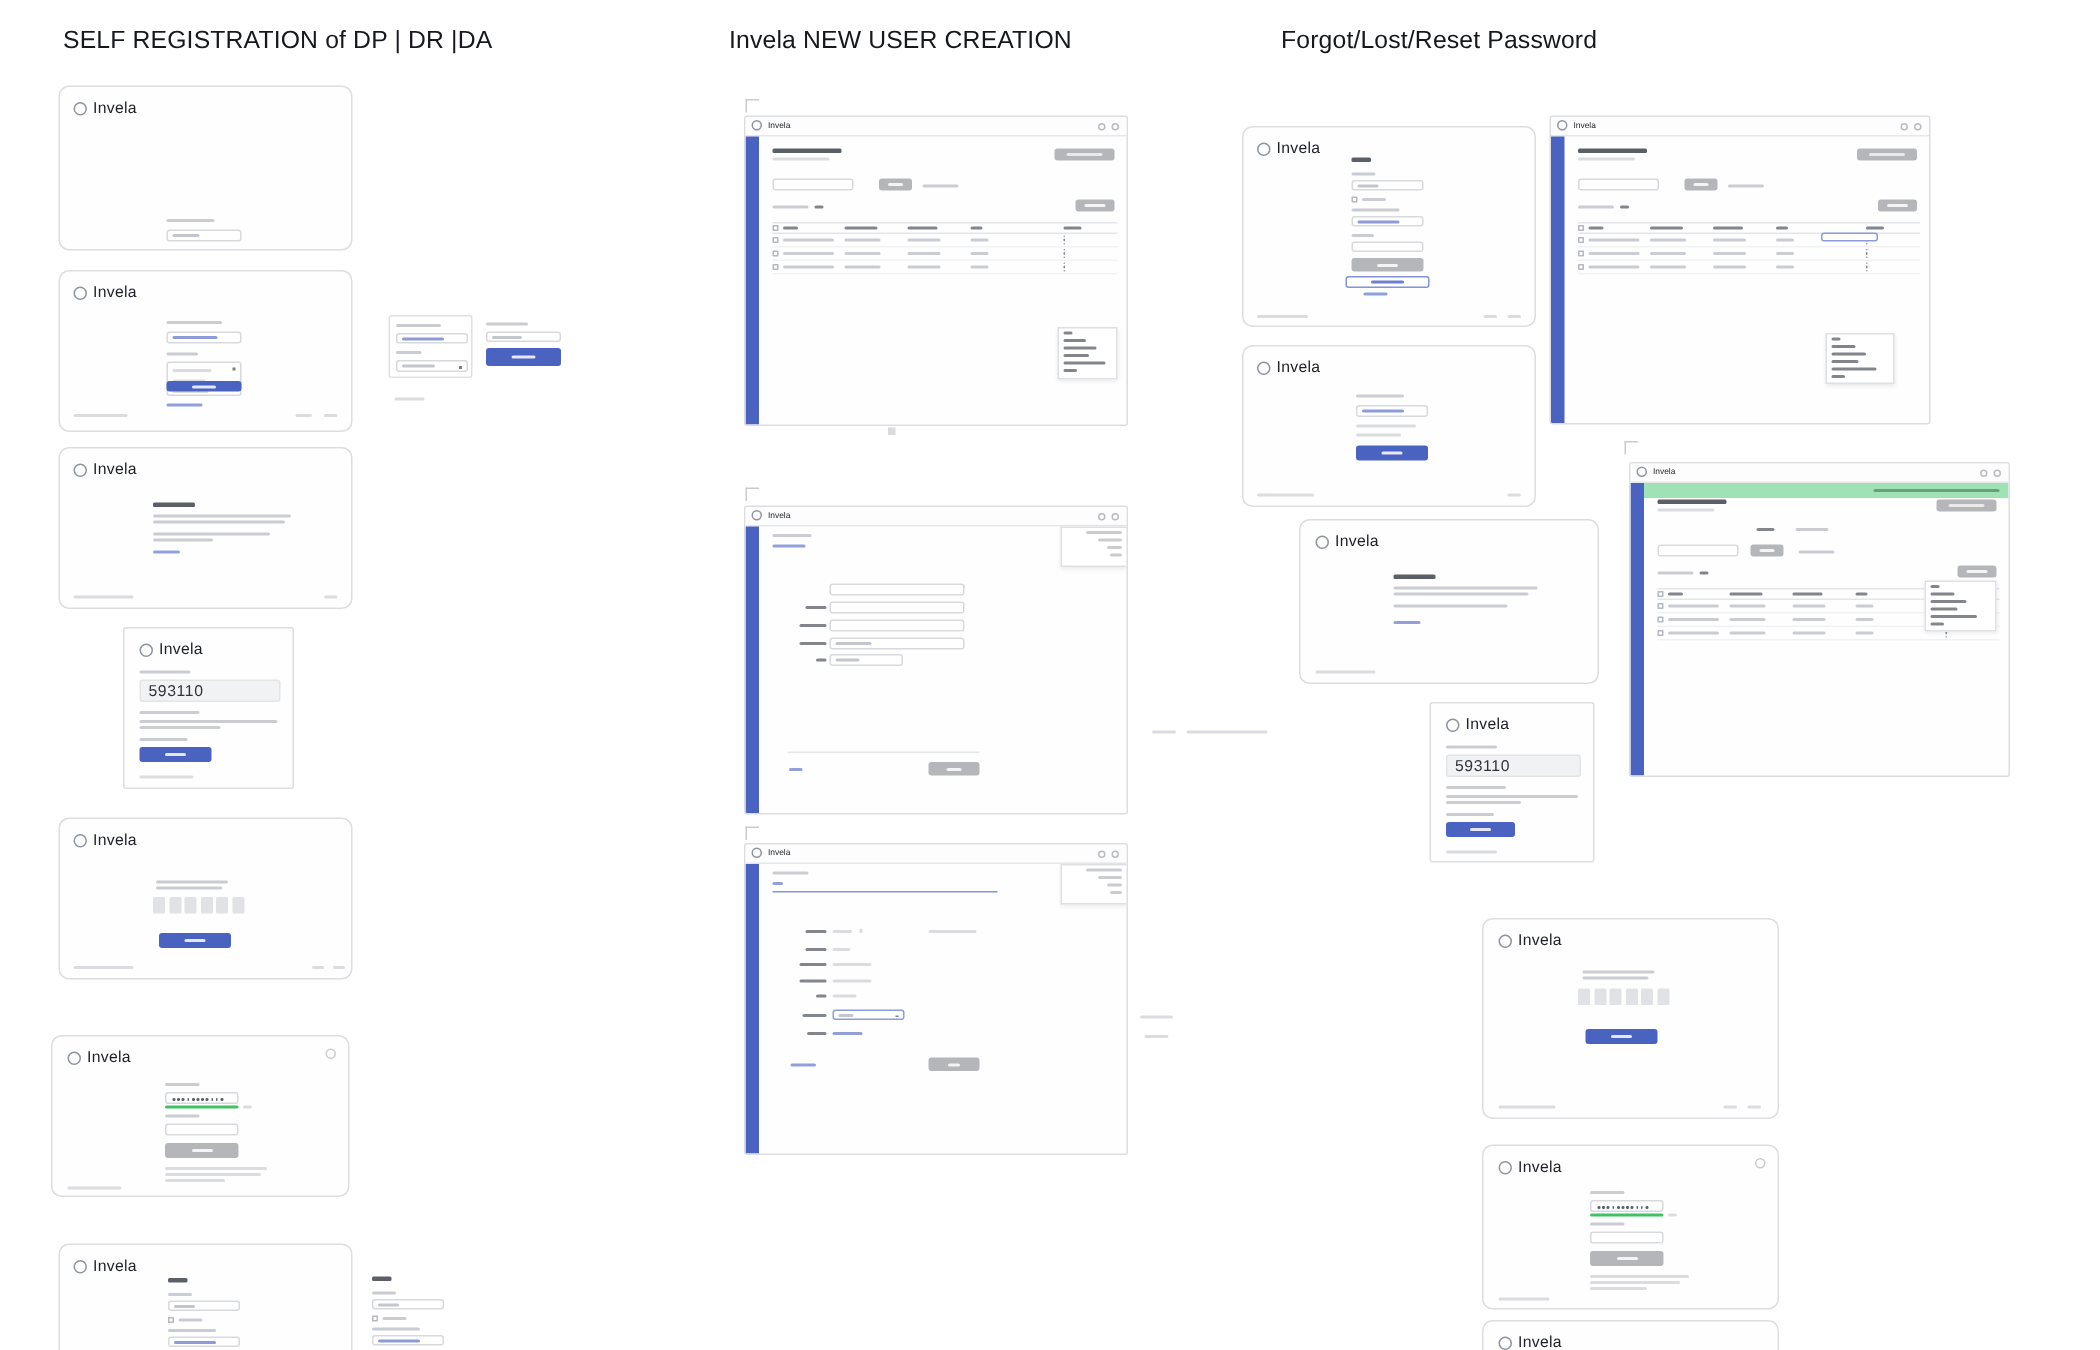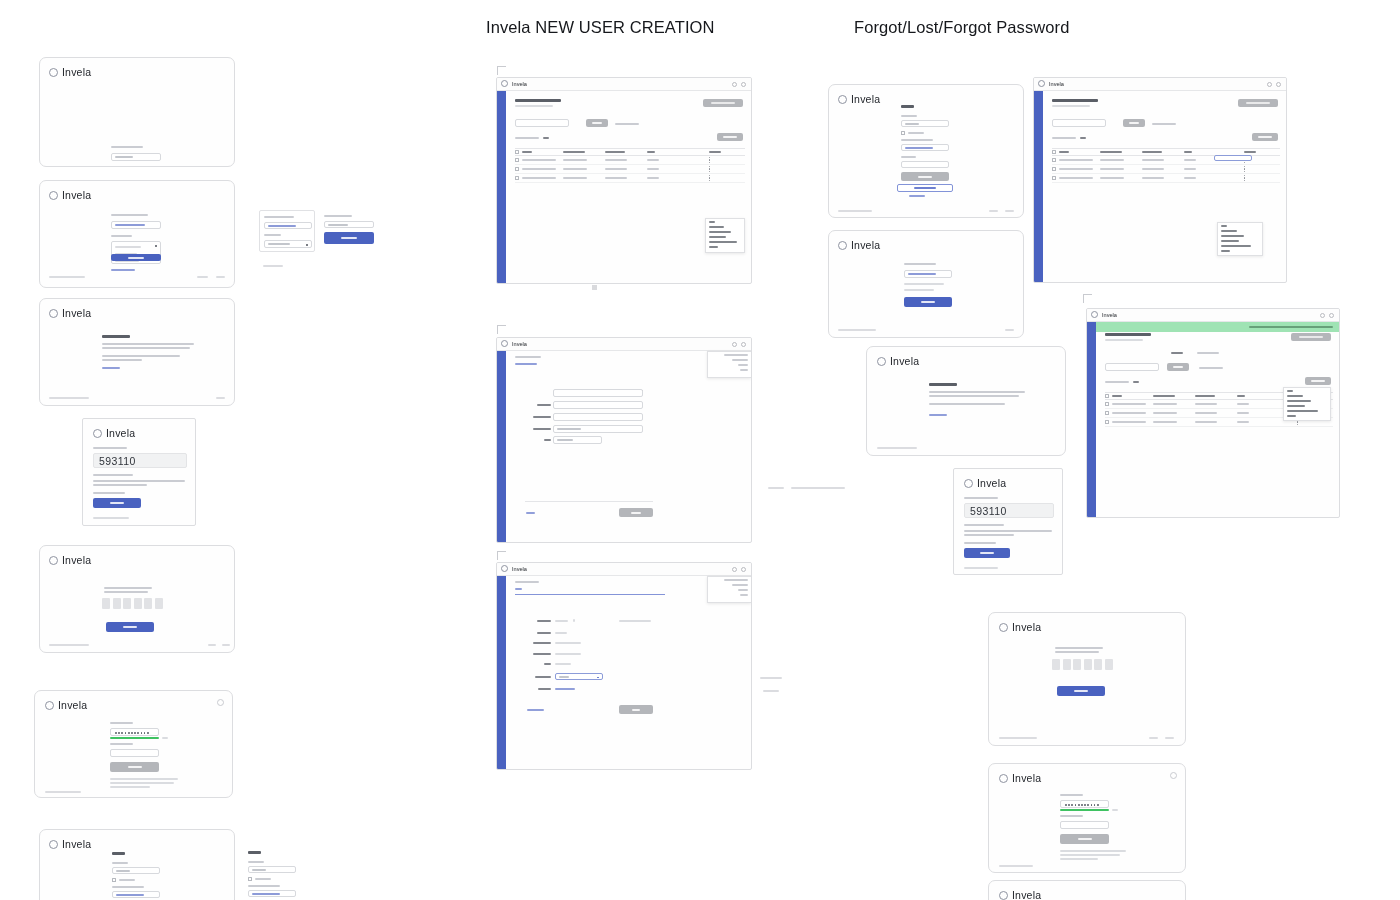--- a/index.html
+++ b/index.html
@@ -133,22 +133,23 @@
   .callout { position: absolute; background: #fff; border: 1px solid #e0e1e4; border-radius: 2px; }
 
   .corner-mark { position: absolute; border-left: 1px solid #c9cbd0; border-top: 1px solid #c9cbd0; }
   .plus { position: absolute; width: 5px; height: 5px; background: #d9dadd; }
 </style>
 </head>
 <body>
 
 <div class="board">
 
+  <div class="col-title" style="left:42px; top:18px;">SELF REGISTRATION of  DP | DR |DA</div>
   <div class="col-title" style="left:486px; top:18px;">Invela NEW USER CREATION</div>
-  <div class="col-title" style="left:854px; top:18px;">Forgot/Lost/Forgot Password</div>
+  <div class="col-title" style="left:854px; top:18px;">Forgot/Lost/Reset Password</div>
 
   <div class="mock" style="left:39px; top:57px; width:196px; height:110px;">
     <div class="brand" style="left:9px; top:8px;">
       <div class="ring"></div>
       <div class="word">Invela</div>
     </div>
     <div class="ln" style="position:absolute; left:71px; top:88px; width:32px;"></div>
     <div class="field" style="position:absolute; left:71px; top:95px; width:50px; height:8px;">
       <div class="ph" style="width:18px;"></div>
     </div>

